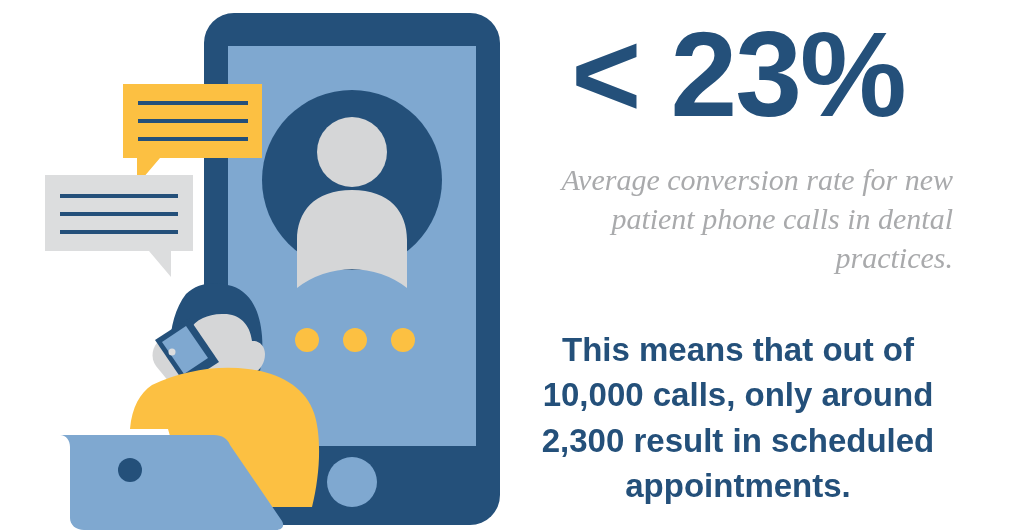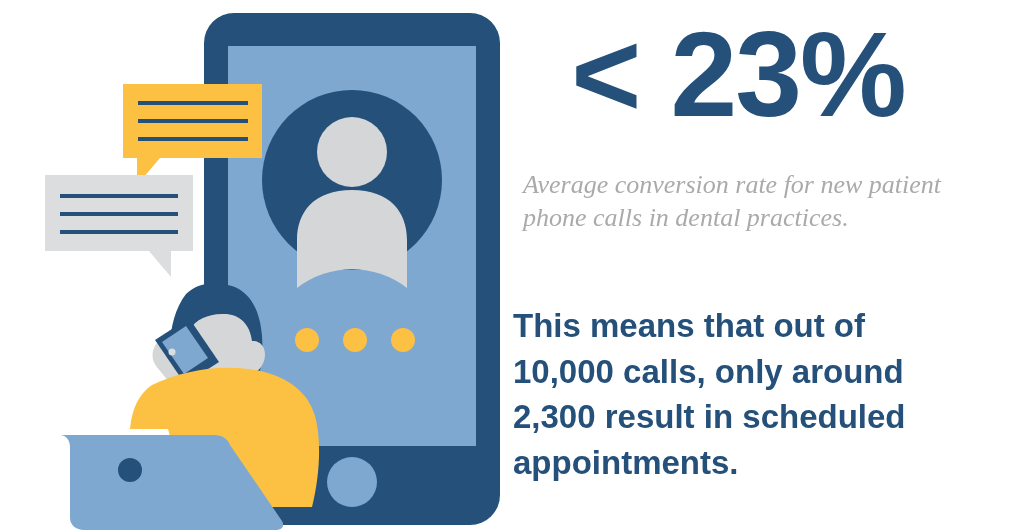--- a/index.html
+++ b/index.html
@@ -56,35 +56,36 @@
     font-family: "Liberation Sans", sans-serif;
     font-weight: bold;
     font-size: 120px;
     line-height: 1.08;
     letter-spacing: -2px;
     color: #24507A;
     white-space: nowrap;
   }
 
   .subtitle {
-    margin: 8px;
+    margin: 0;
     padding-top: 20px;
     width: 430px;
-    text-align: left;
+    text-align: right;
     font-family: "Liberation Serif", serif;
     font-style: italic;
-    font-size: 26px;
+    font-size: 30px;
     line-height: 1.30;
     color: #A9AAAC;
   }
 
   .body-statement {
-    margin: 16px;
+    margin: 6px;
     padding-top: 44px;
     width: 450px;
+    text-align: center;
     font-family: "Liberation Sans", sans-serif;
     font-weight: bold;
     font-size: 33px;
     line-height: 1.38;
     color: #24507A;
   }
 </style>
 </head>
 <body>
 

